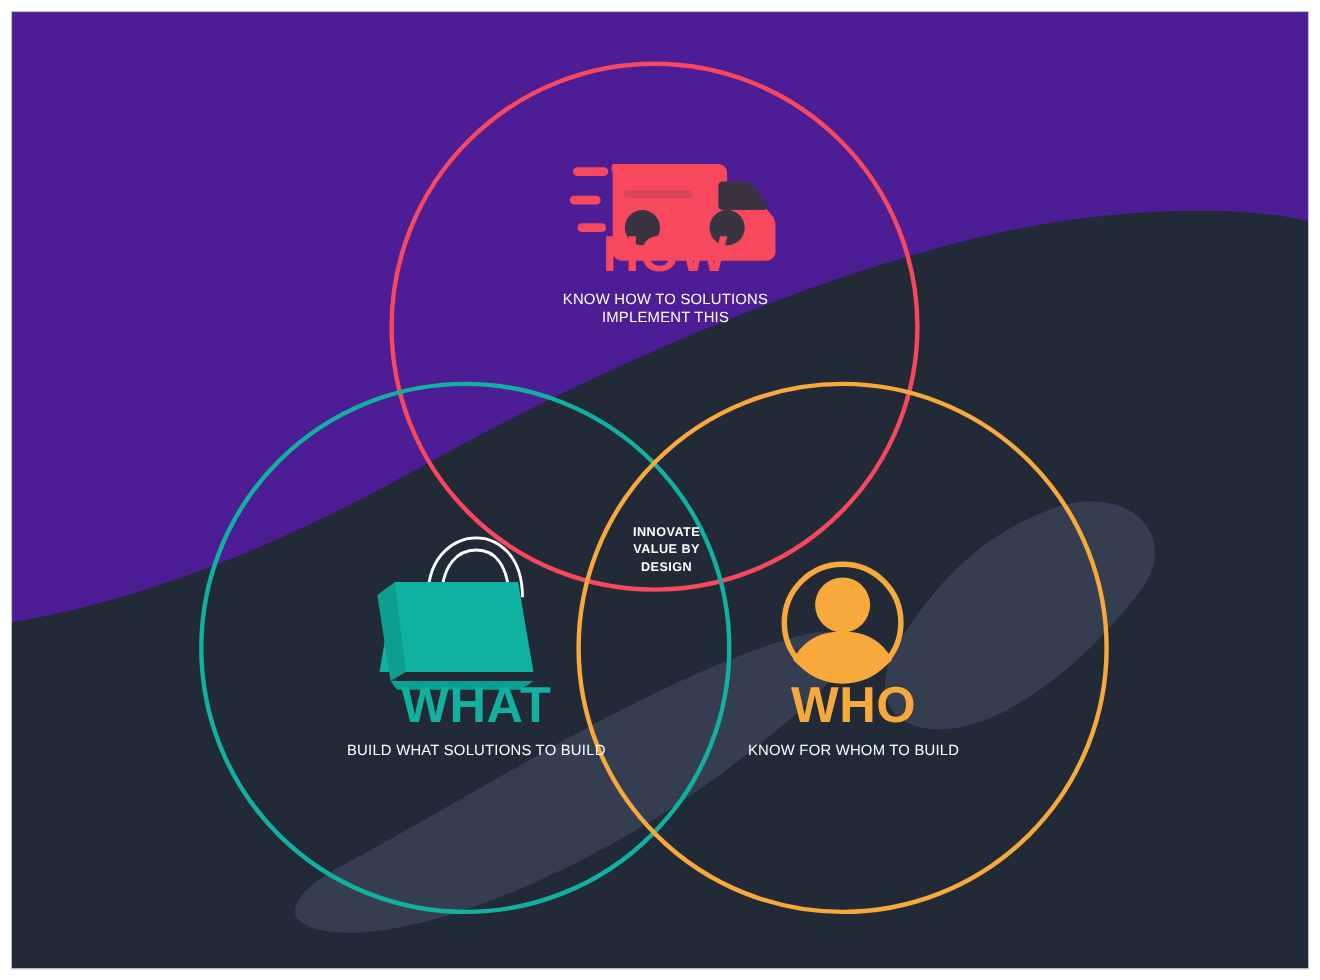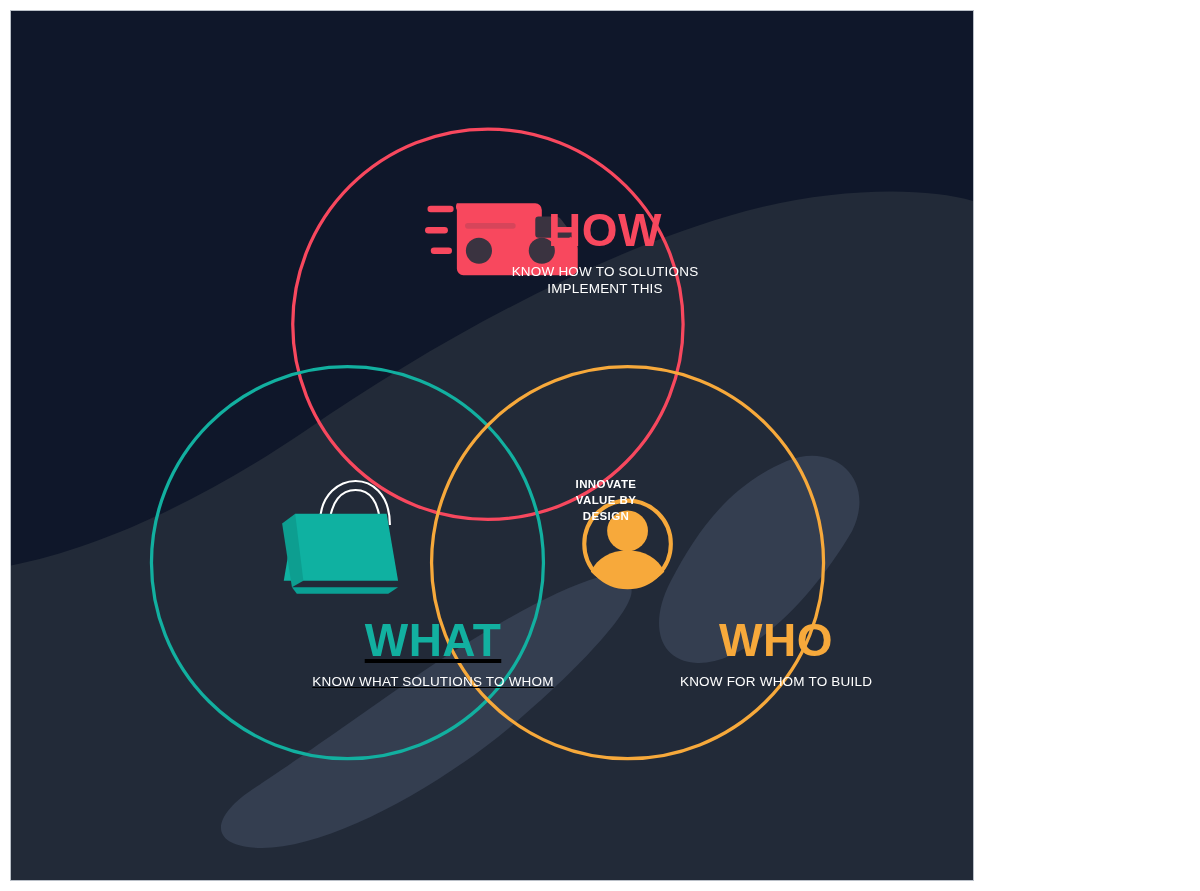--- a/index.html
+++ b/index.html
@@ -17,23 +17,23 @@
     position: relative;
     width: 1200px;
     height: 891px;
     background: #ffffff;
     box-sizing: border-box;
   }
   #frame {
     position: absolute;
     left: 10px;
     top: 10px;
-    width: 964px;
+    width: 1180px;
     height: 871px;
-    background: #0f172a;
+    background: #4c1d95;
     border: 1px solid #b9bfc7;
     box-sizing: border-box;
     overflow: hidden;
   }
   .layer {
     position: absolute;
     left: 0;
     top: 0;
     width: 100%;
     height: 100%;
@@ -59,21 +59,21 @@
     margin: 0;
     white-space: pre-line;
   }
 
   
   #how-block { left: 394px; top: 196px; width: 400px; }
   #how-title { color: #f8485e; font-size: 46px; }
   #how-sub { margin-top: 10px; }
 
   
-  #what-block { left: 222px; top: 606px; width: 400px; text-decoration: underline; }
+  #what-block { left: 222px; top: 606px; width: 400px; }
   #what-title { color: #12b0a0; font-size: 46px; }
   #what-sub { margin-top: 10px; }
 
   
   #who-block { left: 565px; top: 606px; width: 400px; }
   #who-title { color: #f7a93b; font-size: 46px; }
   #who-sub { margin-top: 10px; }
 
   
   #center-block {
@@ -145,21 +145,21 @@
     </svg>
 
     <div class="label-block" id="how-block">
       <div class="title" id="how-title">HOW</div>
       <div class="subtitle" id="how-sub">KNOW HOW TO SOLUTIONS
 IMPLEMENT THIS</div>
     </div>
 
     <div class="label-block" id="what-block">
       <div class="title" id="what-title">WHAT</div>
-      <div class="subtitle" id="what-sub">KNOW WHAT SOLUTIONS TO WHOM</div>
+      <div class="subtitle" id="what-sub">BUILD WHAT SOLUTIONS TO BUILD</div>
     </div>
 
     <div class="label-block" id="center-block">
       <div id="center-text">INNOVATE
 VALUE BY
 DESIGN</div>
     </div>
 
     <div class="label-block" id="who-block">
       <div class="title" id="who-title">WHO</div>

